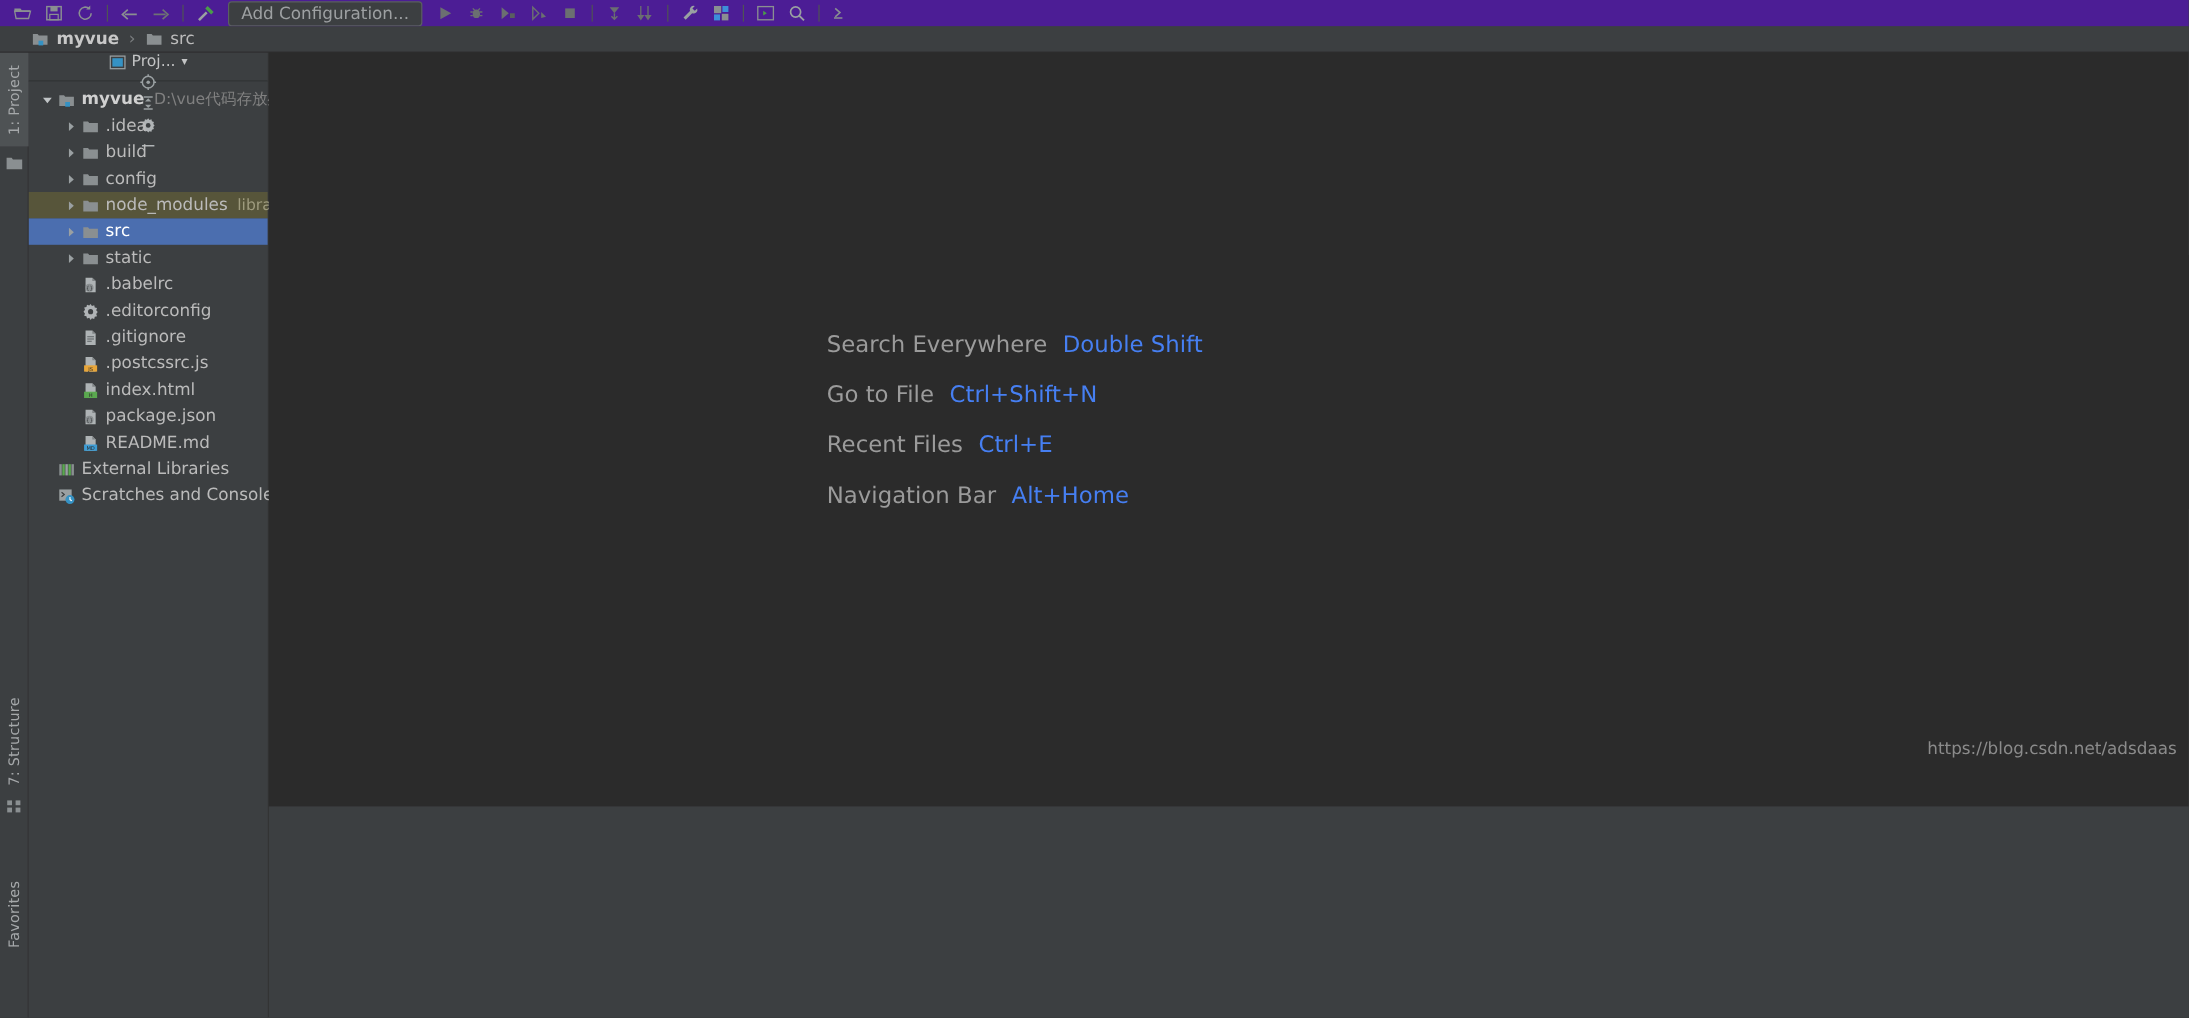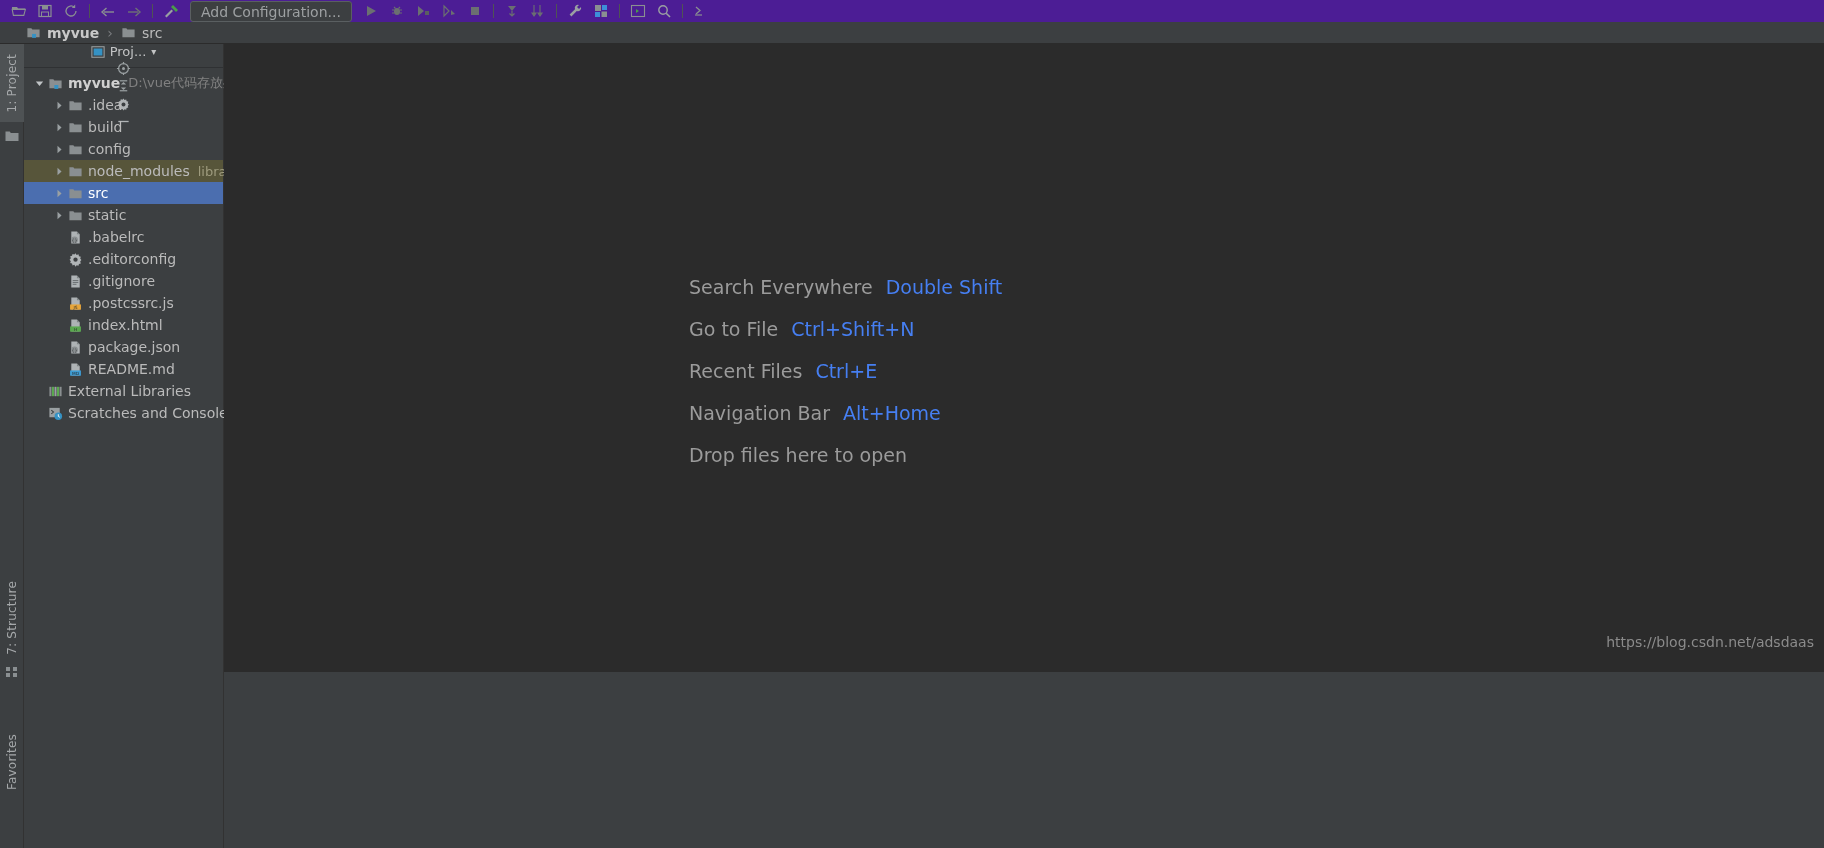--- a/index.html
+++ b/index.html
@@ -93,21 +93,21 @@
   
   .editor {
     position: absolute; left: 224px; top: 44px; width: 1600px; height: 628px;
     background: #2b2b2b;
   }
   .shortcuts { position: absolute; left: 465px; top: 222px; }
   .sc-row { height: 42px; display: flex; align-items: center; white-space: nowrap; }
   .sc-name { font-size: 19px; color: #9b9b9b; }
   .sc-key { font-size: 19px; color: #467ff2; margin-left: 13px; }
   .watermark {
-    position: absolute; right: 10px; bottom: 22px;
+    position: absolute; right: 10px; bottom: 40px;
     font-size: 14px; color: #8b8b8b;
   }
 </style>
 </head>
 <body>
 
 <div id="app">
 
   <div class="toolbar">
     <div class="tb-icon">
@@ -533,20 +533,17 @@
           <span class="sc-key">Ctrl+Shift+N</span>
         </div>
         <div class="sc-row">
           <span class="sc-name">Recent Files</span>
           <span class="sc-key">Ctrl+E</span>
         </div>
         <div class="sc-row">
           <span class="sc-name">Navigation Bar</span>
           <span class="sc-key">Alt+Home</span>
         </div>
-        <div class="sc-row">
-          <span class="sc-name">Drop files here to open</span>
-        </div>
       </div>
     <div class="watermark">https://blog.csdn.net/adsdaas</div>
   </div>
 
 </div>
 
 </body></html>

